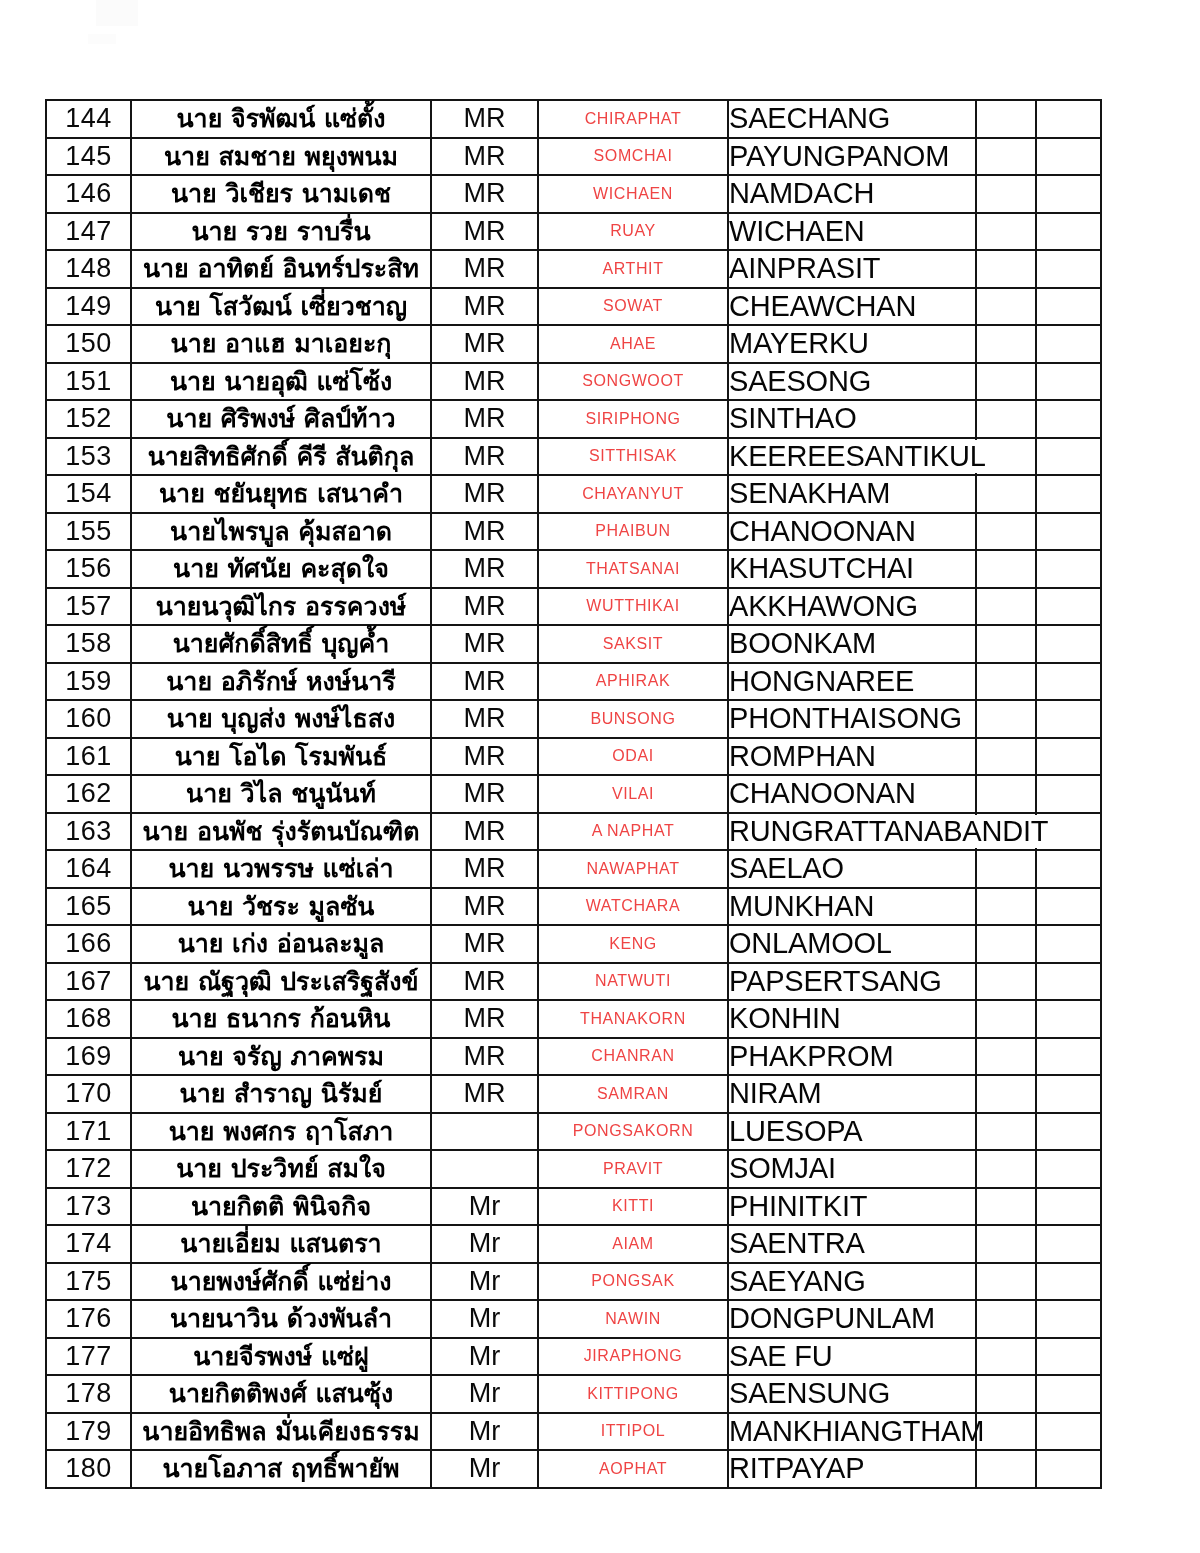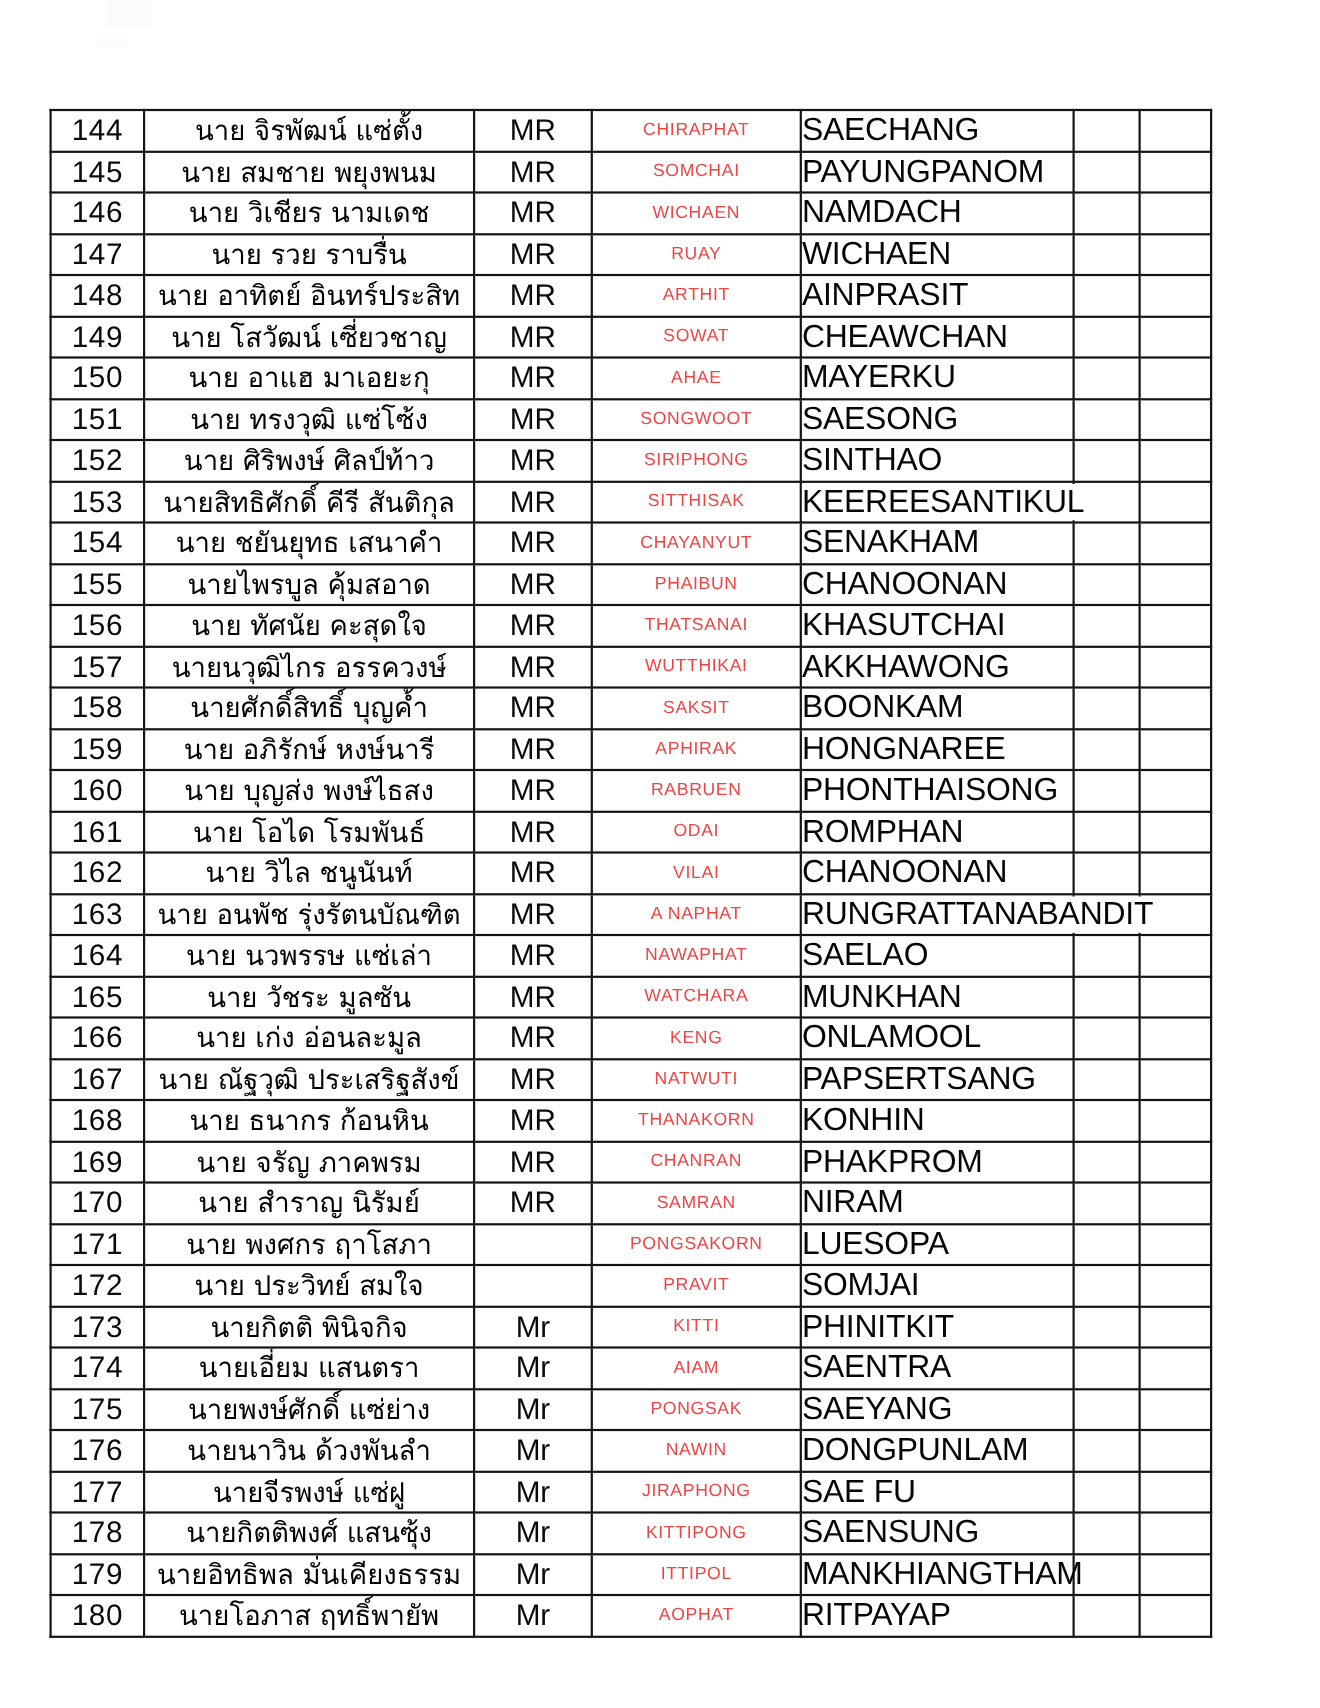--- a/index.html
+++ b/index.html
@@ -68,21 +68,21 @@
     text-align: center;
     font-size: 27px;
     font-family: "Liberation Sans", sans-serif;
     color: #0a0a0a;
     letter-spacing: 0.5px;
   }
 
   .cell-thai {
     text-align: center;
     font-size: 25px;
-    font-weight: normal;
+    font-weight: bold;
     font-family: "DejaVu Sans", sans-serif;
     color: #000000;
     line-height: 1.0;
     padding: 0 2px;
   }
 
   .cell-title {
     text-align: center;
     font-size: 27px;
     font-family: "Liberation Sans", sans-serif;
@@ -194,21 +194,21 @@
           <td class="cell-no">150</td>
           <td class="cell-thai">นาย อาแฮ มาเอยะกุ</td>
           <td class="cell-title">MR</td>
           <td class="cell-given">AHAE</td>
           <td class="cell-sur">MAYERKU</td>
           <td class="cell-empty"></td>
           <td class="cell-empty"></td>
         </tr>
         <tr>
           <td class="cell-no">151</td>
-          <td class="cell-thai">นาย ทรงวุฒิ แซ่โซ้ง</td>
+          <td class="cell-thai">นาย นายอุฒิ แซ่โซ้ง</td>
           <td class="cell-title">MR</td>
           <td class="cell-given">SONGWOOT</td>
           <td class="cell-sur">SAESONG</td>
           <td class="cell-empty"></td>
           <td class="cell-empty"></td>
         </tr>
         <tr>
           <td class="cell-no">152</td>
           <td class="cell-thai">นาย ศิริพงษ์ ศิลป์ท้าว</td>
           <td class="cell-title">MR</td>
@@ -277,21 +277,21 @@
           <td class="cell-title">MR</td>
           <td class="cell-given">APHIRAK</td>
           <td class="cell-sur">HONGNAREE</td>
           <td class="cell-empty"></td>
           <td class="cell-empty"></td>
         </tr>
         <tr>
           <td class="cell-no">160</td>
           <td class="cell-thai">นาย บุญส่ง พงษ์ไธสง</td>
           <td class="cell-title">MR</td>
-          <td class="cell-given">RABRUEN</td>
+          <td class="cell-given">BUNSONG</td>
           <td class="cell-sur">PHONTHAISONG</td>
           <td class="cell-empty"></td>
           <td class="cell-empty"></td>
         </tr>
         <tr>
           <td class="cell-no">161</td>
           <td class="cell-thai">นาย โอได โรมพันธ์</td>
           <td class="cell-title">MR</td>
           <td class="cell-given">ODAI</td>
           <td class="cell-sur">ROMPHAN</td>

